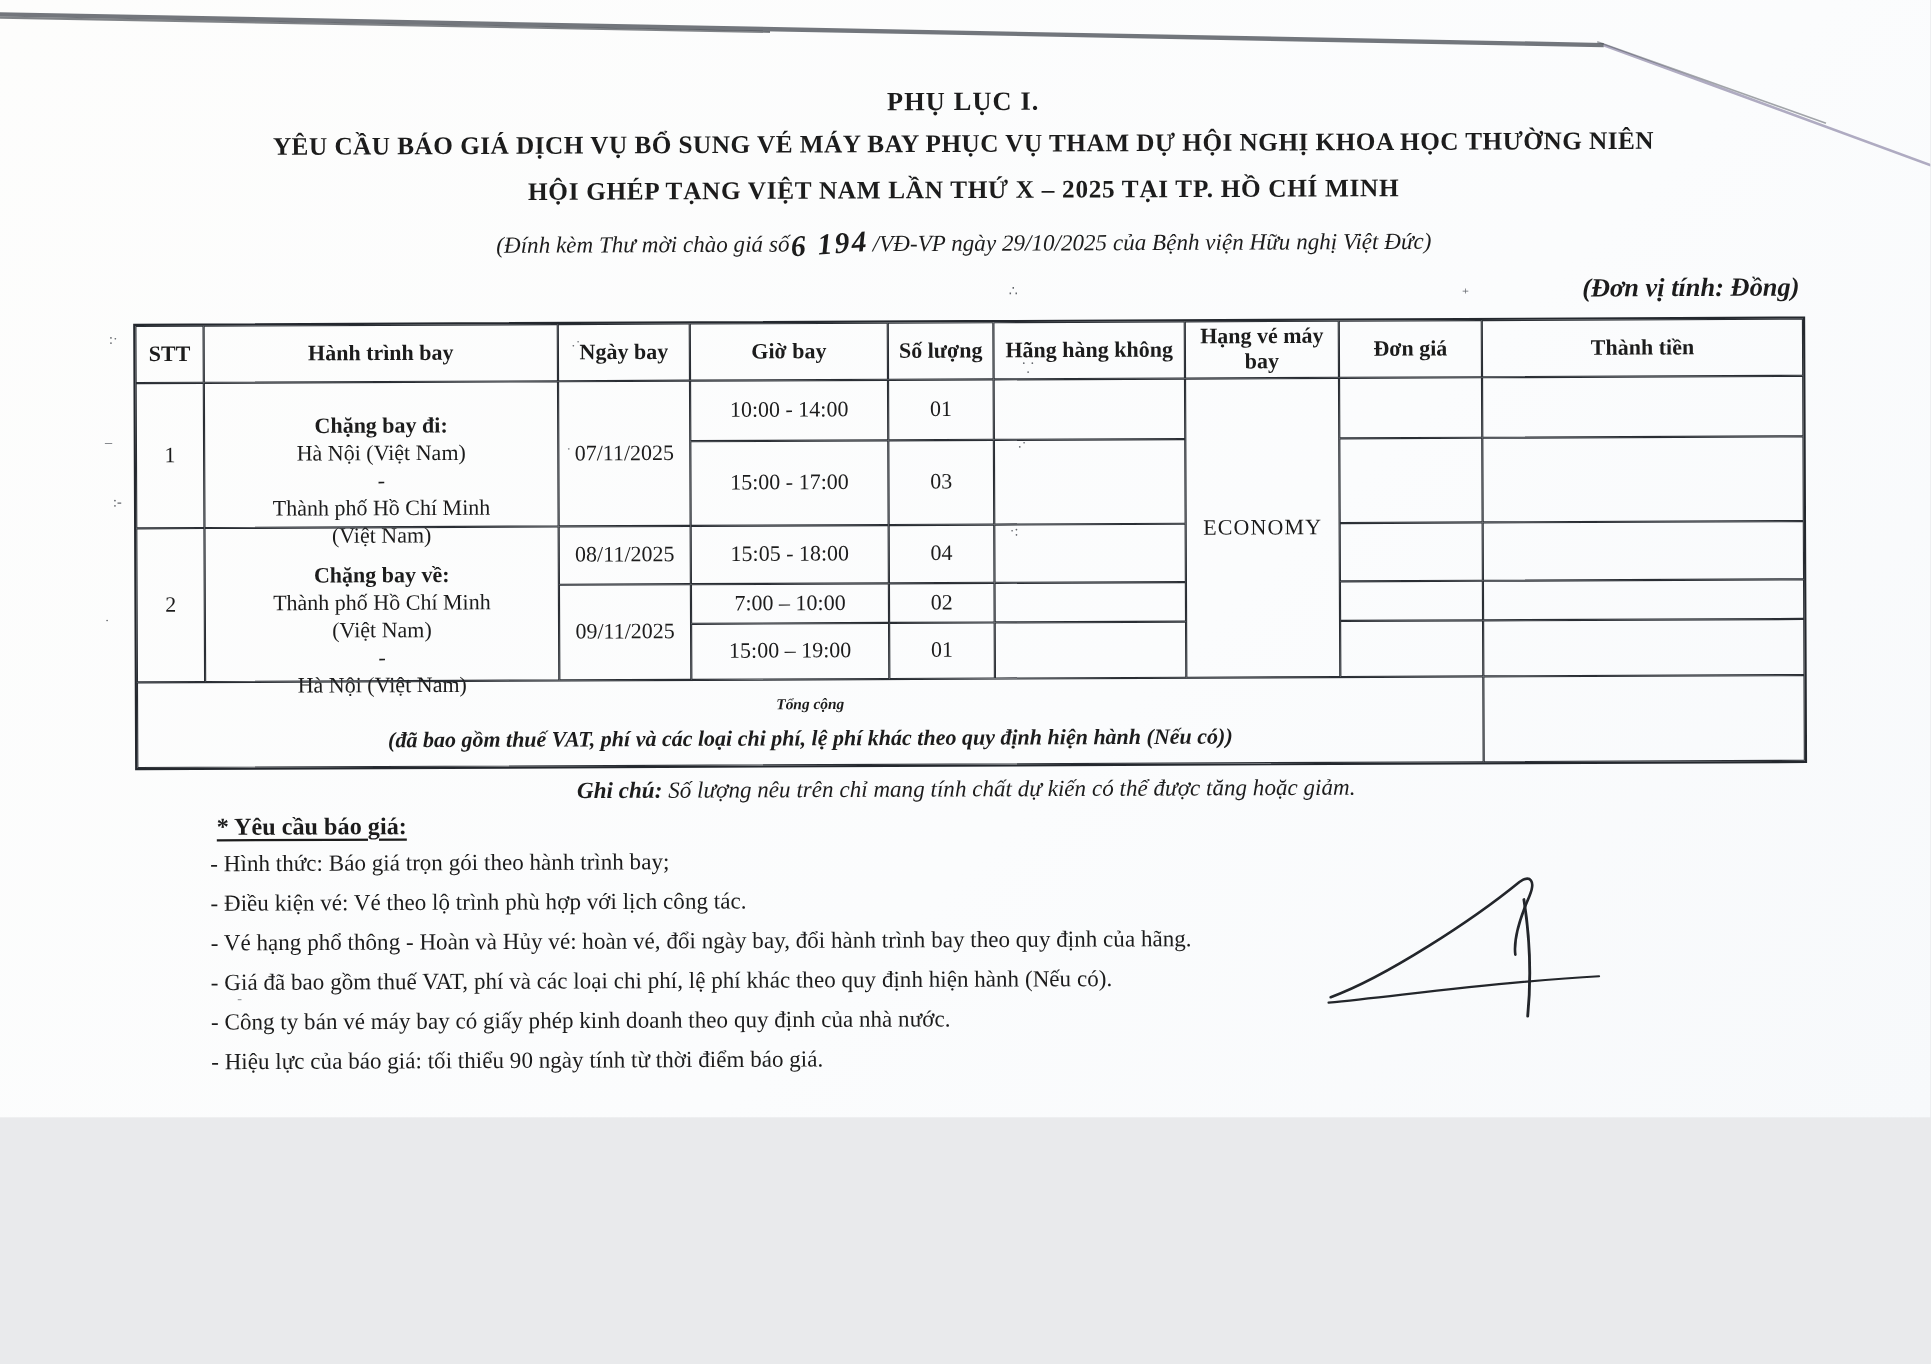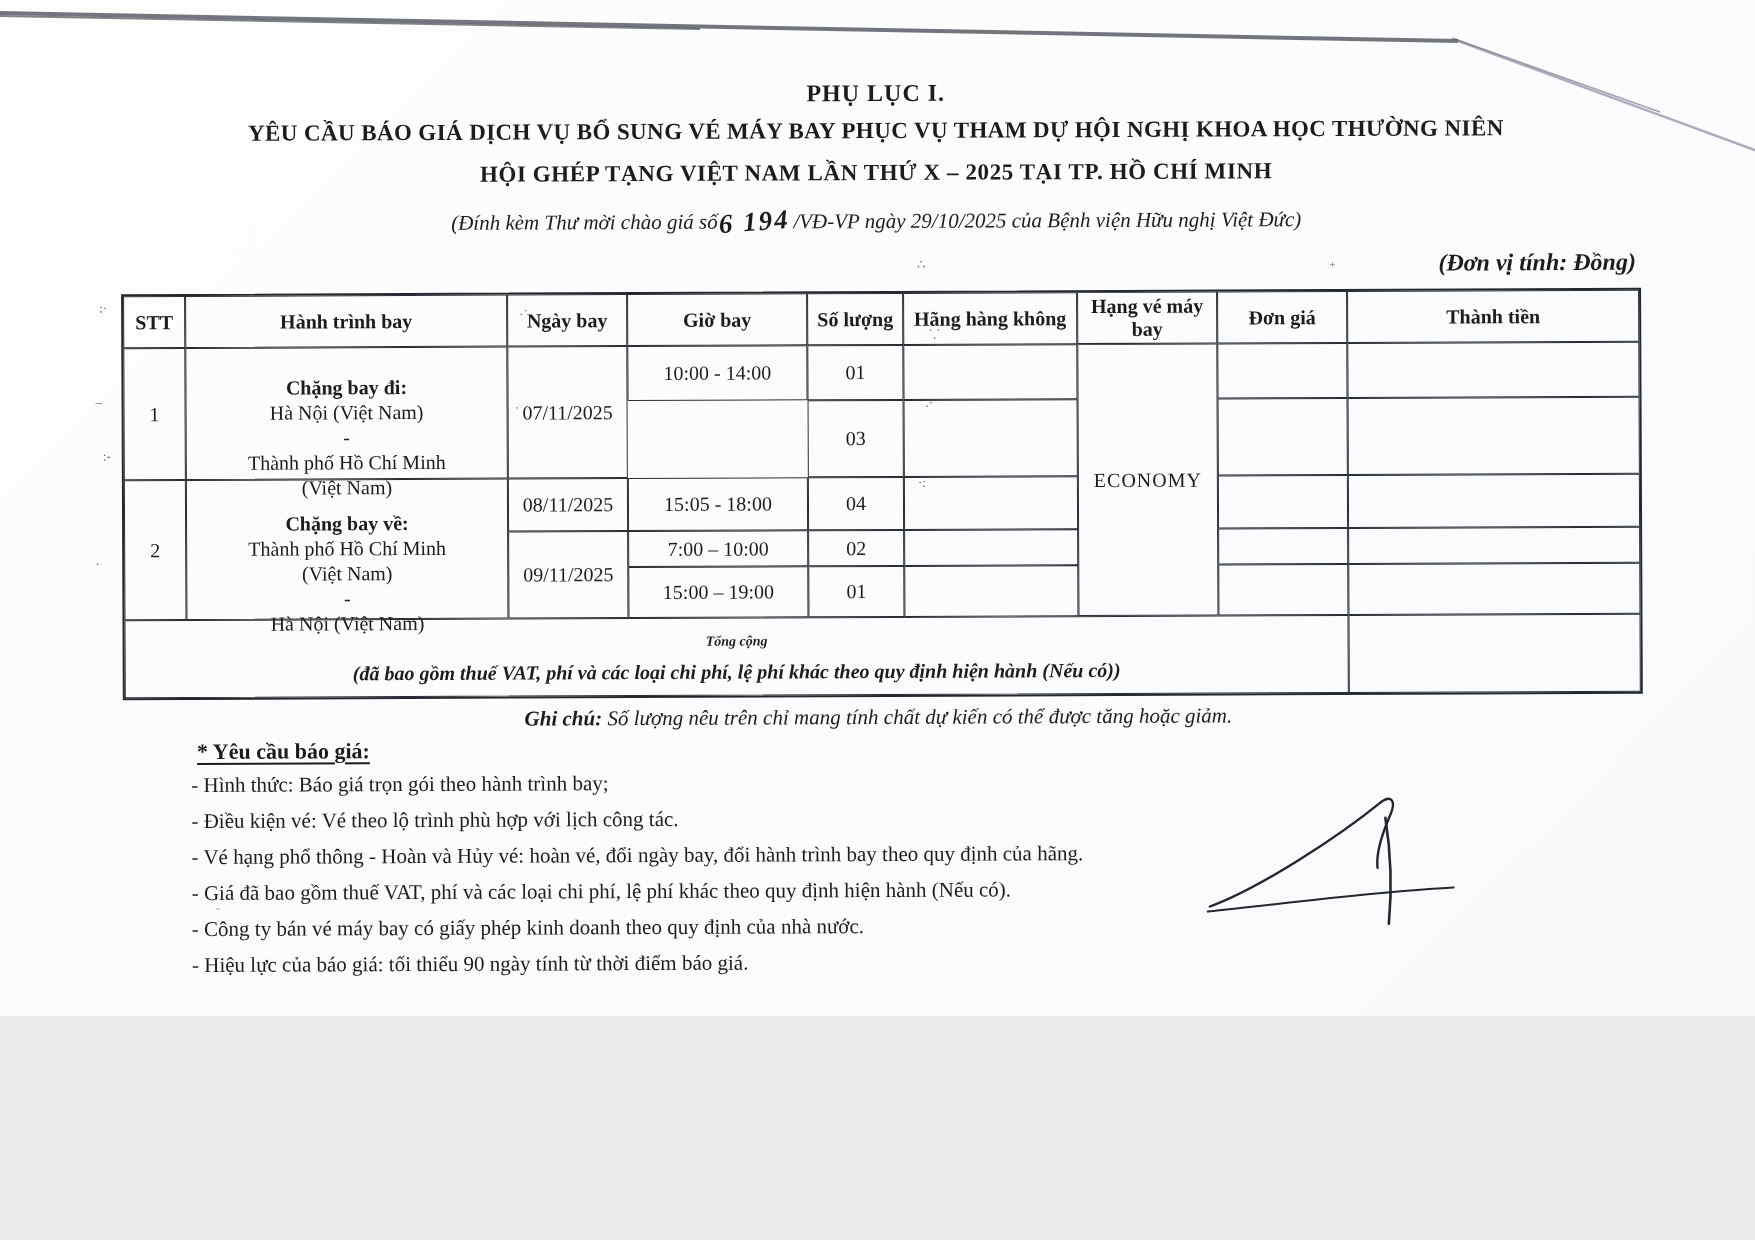--- a/index.html
+++ b/index.html
@@ -86,20 +86,21 @@
           <span>Thành phố Hồ Chí Minh</span>
           <span>(Việt Nam)</span>
         </div>
         <div class="c" style="grid-column:3;grid-row:2/4">07/11/2025</div>
         <div class="c" style="grid-column:4;grid-row:2">10:00 - 14:00</div>
         <div class="c" style="grid-column:5;grid-row:2">01</div>
         <div class="c" style="grid-column:6;grid-row:2"></div>
         <div class="c" style="grid-column:8;grid-row:2"></div>
         <div class="c" style="grid-column:9;grid-row:2"></div>
 
+        <div class="c" style="grid-column:4;grid-row:3">15:00 - 17:00</div>
         <div class="c" style="grid-column:5;grid-row:3">03</div>
         <div class="c" style="grid-column:6;grid-row:3"></div>
         <div class="c" style="grid-column:8;grid-row:3"></div>
         <div class="c" style="grid-column:9;grid-row:3"></div>
 
         <div class="c economy" style="grid-column:7;grid-row:2/7">ECONOMY</div>
 
         <div class="c" style="grid-column:1;grid-row:4/7">2</div>
         <div class="c" style="grid-column:2;grid-row:4/7">
           <span class="bold">Chặng bay về:</span>

